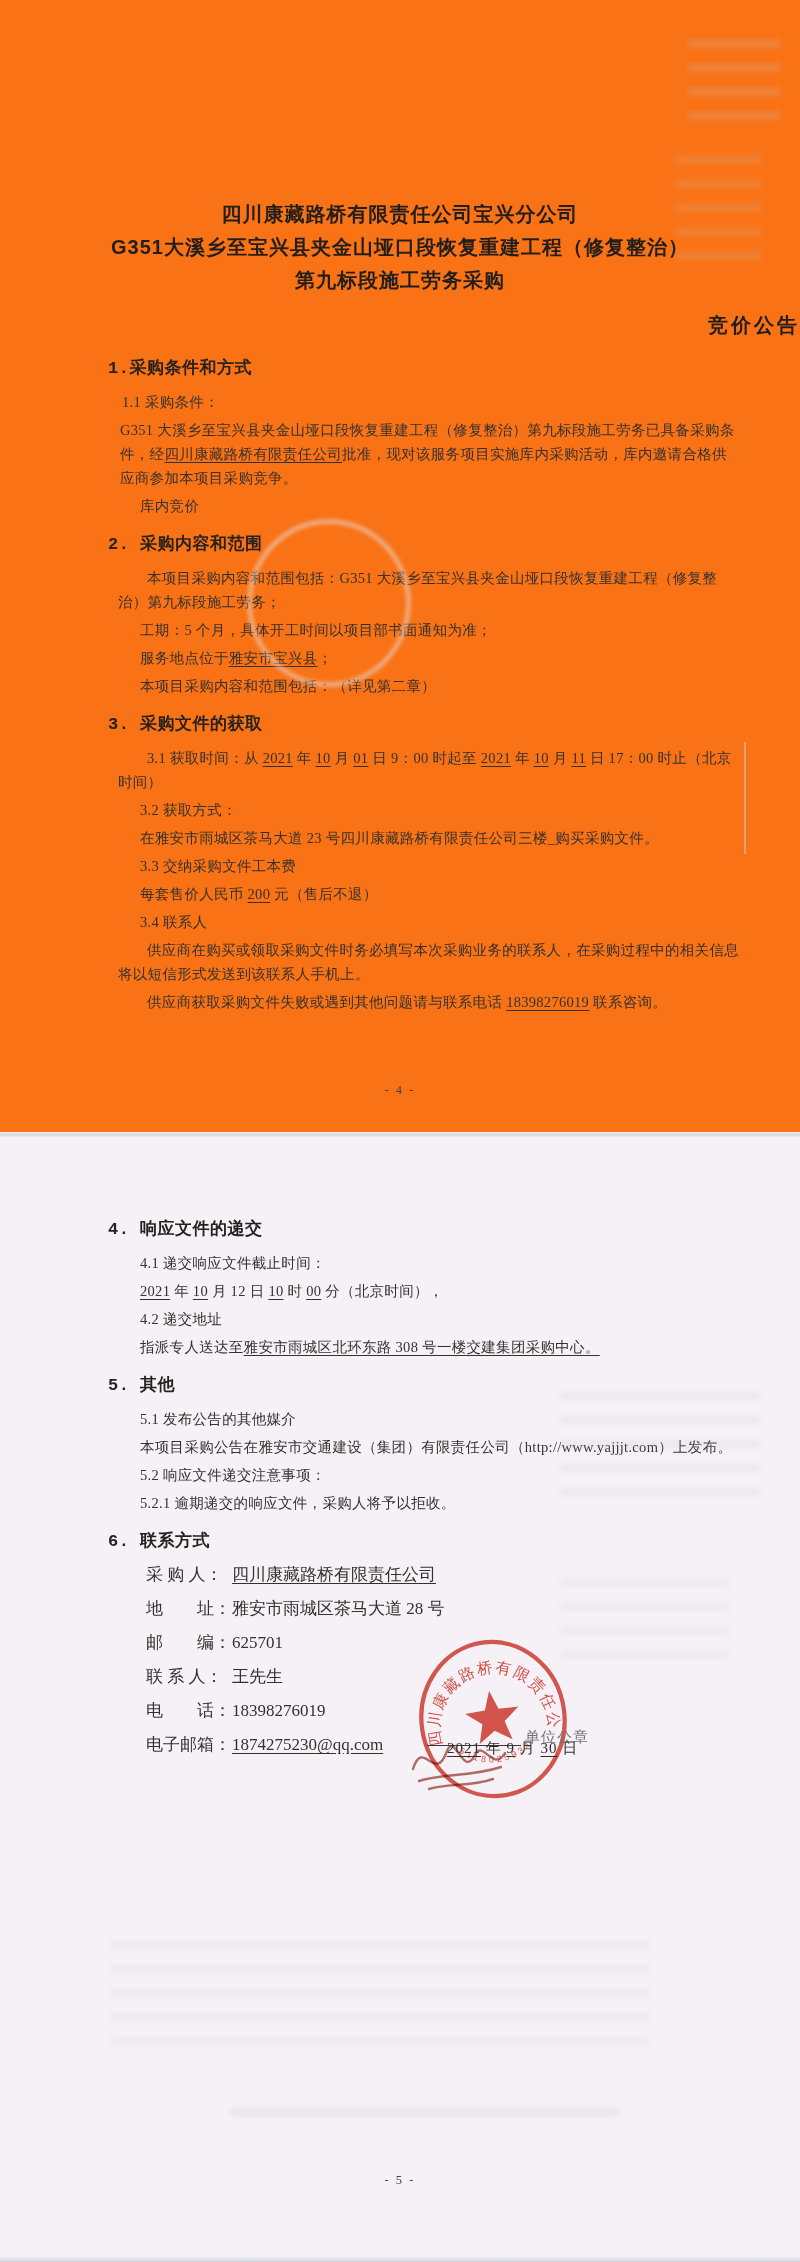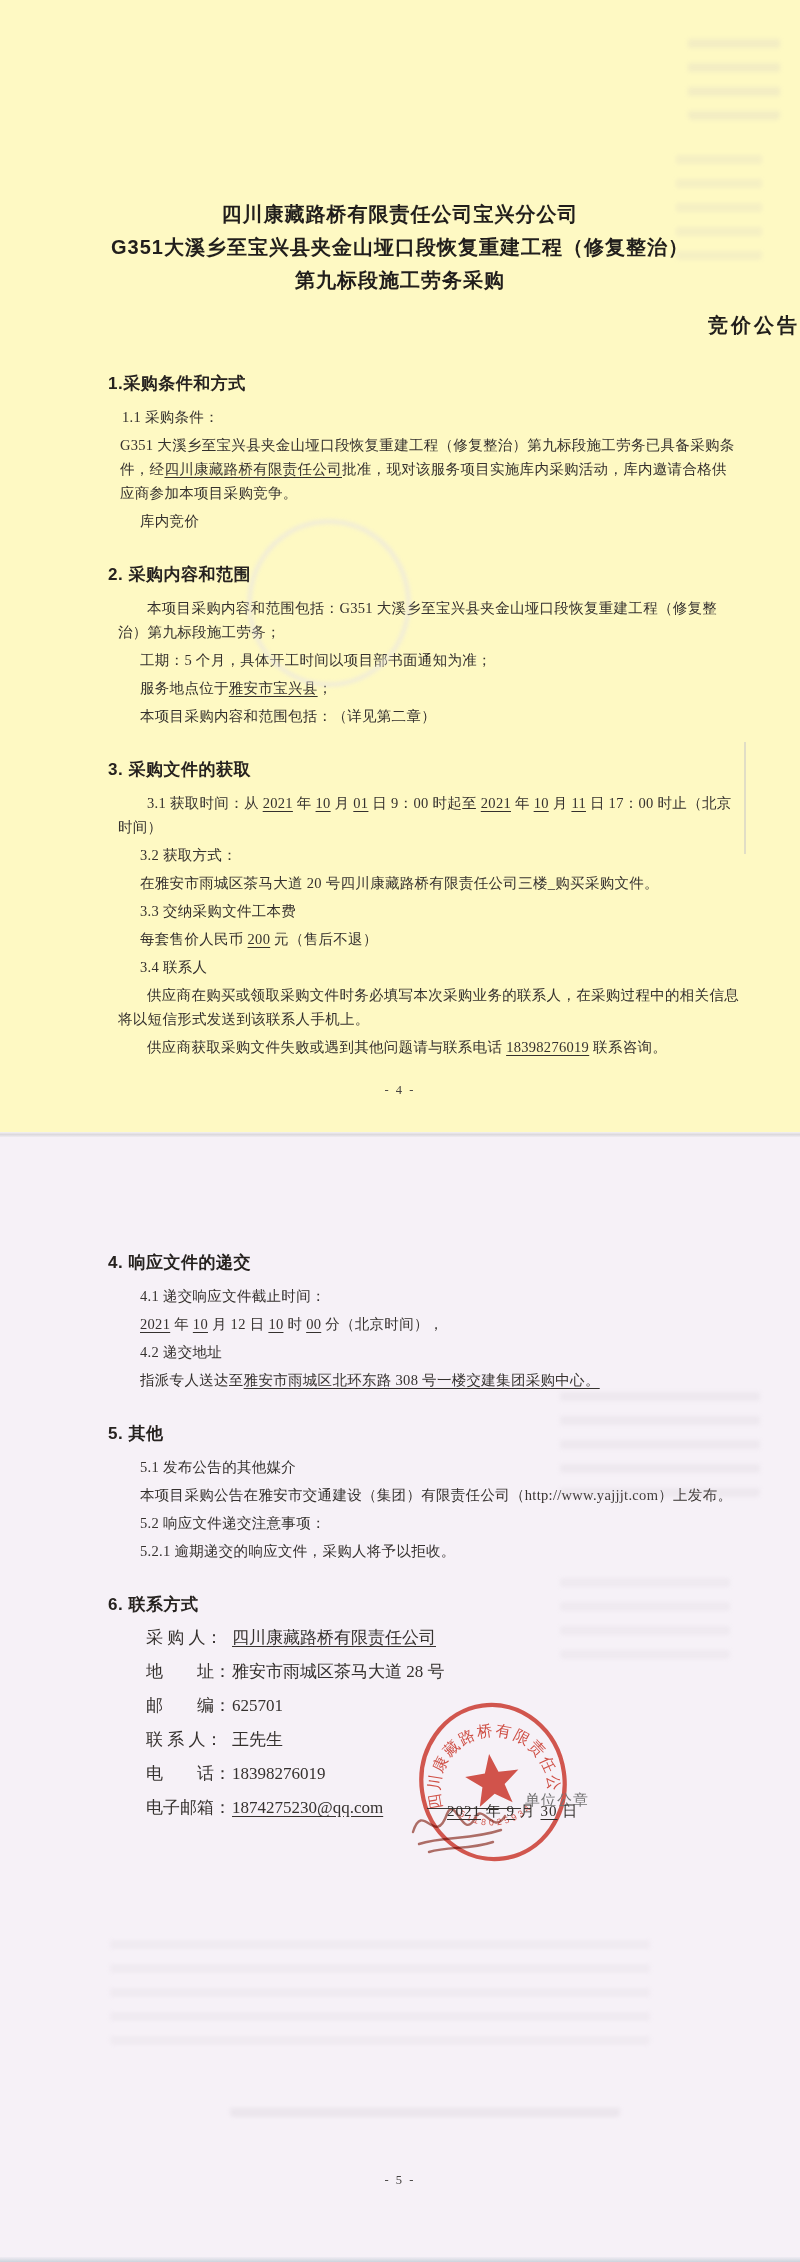--- a/index.html
+++ b/index.html
@@ -1,30 +1,30 @@
 <!DOCTYPE html>
 <html><head>
 <meta charset="utf-8">
 <style>
   html,body{margin:0;padding:0;background:#ffffff;}
   .scan{position:relative;width:800px;font-family:"Liberation Serif","DejaVu Serif",serif;color:#35312e;}
   .page{position:relative;width:800px;overflow:hidden;}
-  #page1{height:1132px;background:#fef9c3;}
+  #page1{height:1132px;background:#f97316;}
   .page-divider{height:5px;background:linear-gradient(#f4f2f3,#dcd9dd,#efecf1);}
   #page2{height:1125px;background:#f6f1f7;}
   .bottom-edge{position:absolute;left:0;right:0;bottom:0;height:5px;background:linear-gradient(#f0ecf3,#ccd3dc);}
 
   .title-block{padding-top:198px;}
   .title-line{font-family:"Liberation Sans","DejaVu Sans",sans-serif;font-weight:bold;font-size:20px;line-height:33px;text-align:center;color:#211e1c;letter-spacing:1px;}
   .announce{font-family:"Liberation Sans","DejaVu Sans",sans-serif;font-weight:bold;font-size:20px;line-height:33px;text-align:right;color:#211e1c;letter-spacing:3px;margin-top:12px;}
 
   .content{padding:0 60px 0 110px;}
-  .content2{padding:84px 60px 0 110px;}
+  .content2{padding:66px 60px 0 110px;}
   .blk{font-size:14.5px;line-height:24px;margin:4px 0;letter-spacing:.3px;}
-  .h2{font-family:Liberation Sans, sans-serif;font-weight:bold;font-size:17px;line-height:26px;margin:29px 0 8px -2px;color:#26221f;letter-spacing:.5px;}
+  .h2{font-family:Liberation Mono, monospace;font-weight:bold;font-size:17px;line-height:26px;margin:14px 0 8px -2px;color:#26221f;letter-spacing:.5px;}
   .sub{margin-left:12px;}
   .sub2{margin-left:30px;}
   .para{margin-left:10px;}
   .para-indent{margin-left:8px;text-indent:2em;}
   .u{text-decoration:underline;text-underline-offset:3px;}
 
   .page-footer{position:absolute;left:0;right:0;text-align:center;font-size:12.5px;color:#454240;letter-spacing:2px;}
   #footer1{bottom:34px;}
   #footer2{top:1036px;}
 
@@ -72,21 +72,21 @@
         <div class="blk para"><span>G351 大溪乡至宝兴县夹金山垭口段恢复重建工程（修复整治）第九标段施工劳务已具备采购条件，经</span><span class="u">四川康藏路桥有限责任公司</span><span>批准，现对该服务项目实施库内采购活动，库内邀请合格供应商参加本项目采购竞争。</span></div>
         <div class="blk sub2"><span>库内竞价</span></div>
         <div class="blk h2"><span>2. 采购内容和范围</span></div>
         <div class="blk para-indent"><span>本项目采购内容和范围包括：G351 大溪乡至宝兴县夹金山垭口段恢复重建工程（修复整治）第九标段施工劳务；</span></div>
         <div class="blk sub2"><span>工期：5 个月，具体开工时间以项目部书面通知为准；</span></div>
         <div class="blk sub2"><span>服务地点位于</span><span class="u">雅安市宝兴县</span><span>；</span></div>
         <div class="blk sub2"><span>本项目采购内容和范围包括：（详见第二章）</span></div>
         <div class="blk h2"><span>3. 采购文件的获取</span></div>
         <div class="blk para-indent"><span>3.1 获取时间：从 </span><span class="u">2021</span><span> 年 </span><span class="u">10</span><span> 月 </span><span class="u">01</span><span> 日 9：00 时起至 </span><span class="u">2021</span><span> 年 </span><span class="u">10</span><span> 月 </span><span class="u">11</span><span> 日 17：00 时止（北京时间）</span></div>
         <div class="blk sub2"><span>3.2 获取方式：</span></div>
-        <div class="blk sub2"><span>在雅安市雨城区茶马大道 20 号四川康藏路桥有限责任公司三楼_购买采购文件。</span></div>
+        <div class="blk sub2"><span>在雅安市雨城区茶马大道 23 号四川康藏路桥有限责任公司三楼_购买采购文件。</span></div>
         <div class="blk sub2"><span>3.3 交纳采购文件工本费</span></div>
         <div class="blk sub2"><span>每套售价人民币 </span><span class="u">200</span><span> 元（售后不退）</span></div>
         <div class="blk sub2"><span>3.4 联系人</span></div>
         <div class="blk para-indent"><span>供应商在购买或领取采购文件时务必填写本次采购业务的联系人，在采购过程中的相关信息将以短信形式发送到该联系人手机上。</span></div>
         <div class="blk para-indent"><span>供应商获取采购文件失败或遇到其他问题请与联系电话 </span><span class="u">18398276019</span><span> 联系咨询。</span></div>
       </div>
 
     <div class="page-footer" id="footer1">- 4 -</div>
   </div>
 

